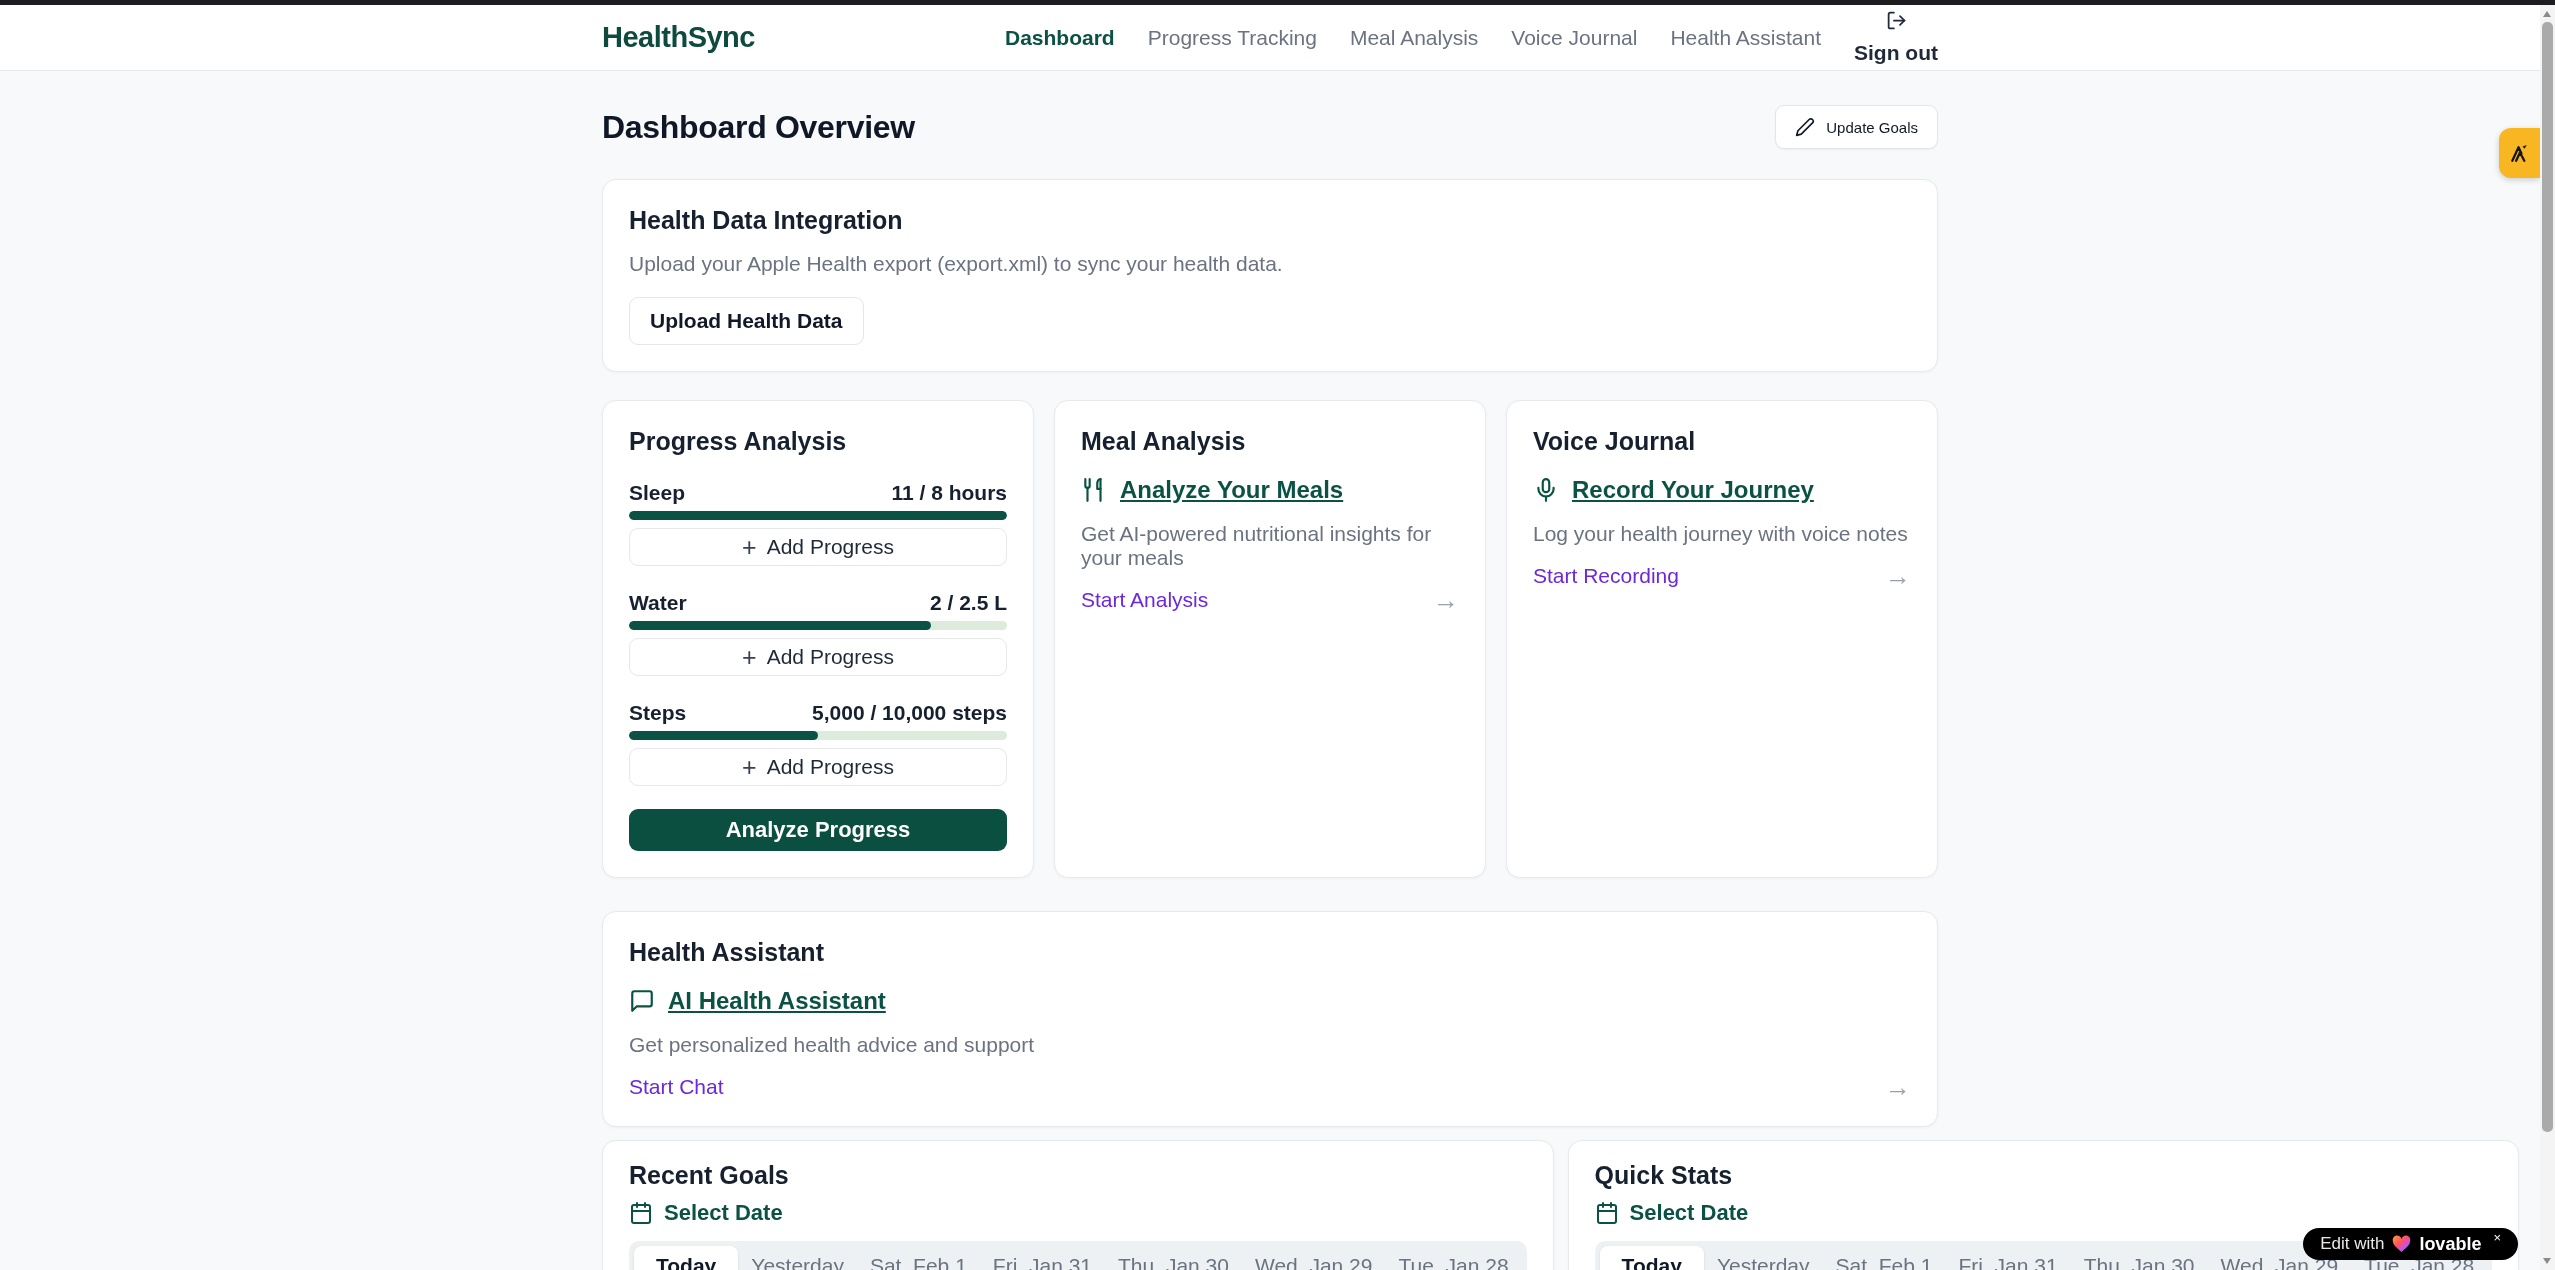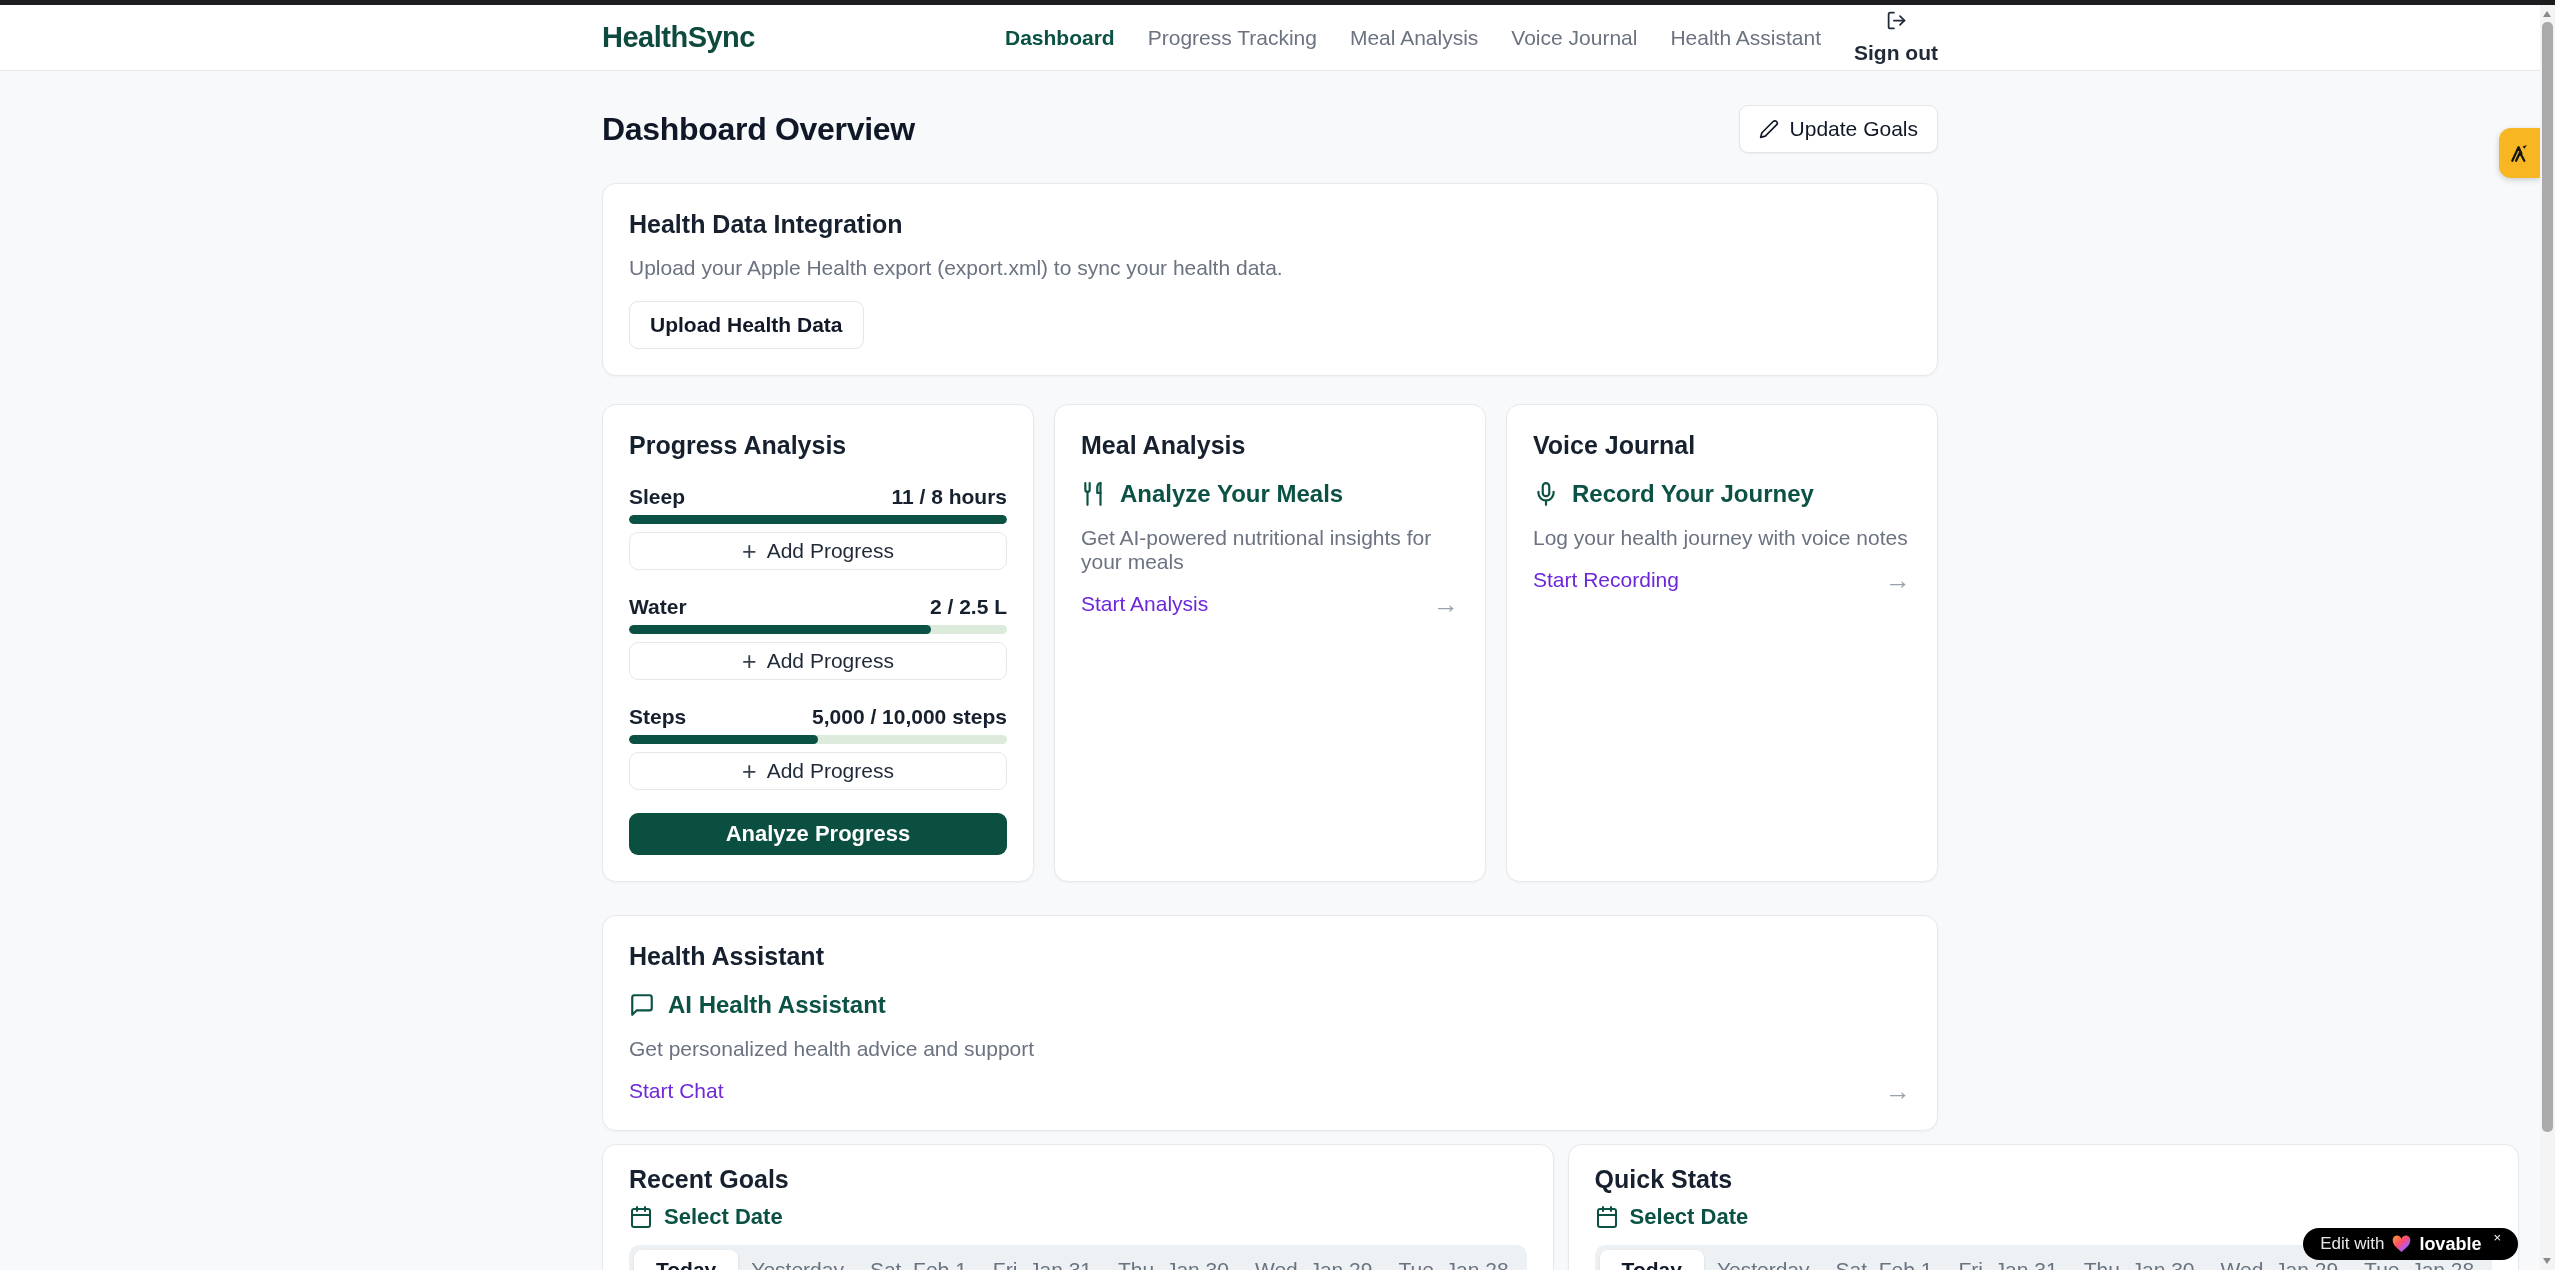--- a/index.html
+++ b/index.html
@@ -16,21 +16,21 @@
   .nav-right{display:flex;align-items:center;gap:33px;}
   .nav-link{font-size:21px;color:#6b7280;cursor:pointer;}
   .nav-link.active{color:#0b5244;font-weight:600;}
   .signout{display:flex;align-items:center;gap:10px;font-size:21px;color:#1f2937;font-weight:600;cursor:pointer;flex-direction:column;}
   .icon{display:inline-flex;align-items:center;justify-content:center;flex:0 0 auto;}
 
   
   .header-row{display:flex;align-items:center;justify-content:space-between;margin-top:34px;}
   .page-title{font-size:32px;font-weight:bold;color:#101828;letter-spacing:-0.3px;}
   .btn-outline{display:flex;align-items:center;gap:11px;background:#fff;border:1px solid #e3e6ea;
-    border-radius:9px;padding:11px 19px;font-size:21px;color:#111827;font-weight:500;cursor:pointer;
+    border-radius:9px;padding:11px 19px;font-size:15px;color:#111827;font-weight:500;cursor:pointer;
     box-shadow:0 1px 2px rgba(16,24,40,.05);}
 
   
   .card{background:#ffffff;border:1px solid #e7e9ee;border-radius:14px;
     box-shadow:0 1px 3px rgba(16,24,40,.04);padding:26px;box-sizing:border-box;}
   .card-title{font-size:25px;font-weight:700;color:#16202e;}
   .integration-card{margin-top:30px;}
   .integration-desc{margin-top:17px;font-size:21px;color:#6b7280;}
   .upload-btn{margin-top:21px;display:inline-block;background:#fff;border:1px solid #e3e6ea;border-radius:9px;
     padding:11px 20px;font-size:21px;font-weight:600;color:#111827;cursor:pointer;}
@@ -47,21 +47,21 @@
   .bar-fill{height:100%;border-radius:9px;background:#0b5244;}
   .add-btn{margin-top:8px;height:38px;width:100%;display:flex;align-items:center;justify-content:center;gap:10px;
     background:#fff;border:1px solid #e5e7eb;border-radius:9px;font-size:21px;font-weight:500;color:#1f2937;
     cursor:pointer;box-sizing:border-box;}
   .plus{font-size:25px;color:#374151;font-weight:400;line-height:1;}
   .analyze-btn{margin-top:23px;width:100%;height:42px;border:none;border-radius:9px;background:#0b4f40;
     color:#ffffff;font-size:22px;font-weight:700;cursor:pointer;font-family:"Liberation Sans",sans-serif;}
 
   
   .feature-row{display:flex;align-items:center;gap:13px;margin-top:20px;color:#0b5244;}
-  .feature-label{font-size:24px;font-weight:700;color:#0b5244;}
+  .feature-label{font-size:24px;font-weight:700;color:#0b5244;text-decoration:underline;}
   .feature-desc{margin-top:18px;font-size:21px;color:#6b7280;}
   .action-row{display:flex;align-items:center;justify-content:space-between;margin-top:17px;cursor:pointer;}
   .action-label{font-size:21px;color:#6d28d9;}
   .arrow{font-size:26px;color:#9aa1ab;line-height:1;}
 
   .assistant-card{margin-top:33px;}
 
   
   .bottom-card{padding-top:20px;}
   .select-row{display:flex;align-items:center;gap:11px;margin-top:10px;color:#0b5244;cursor:pointer;}

